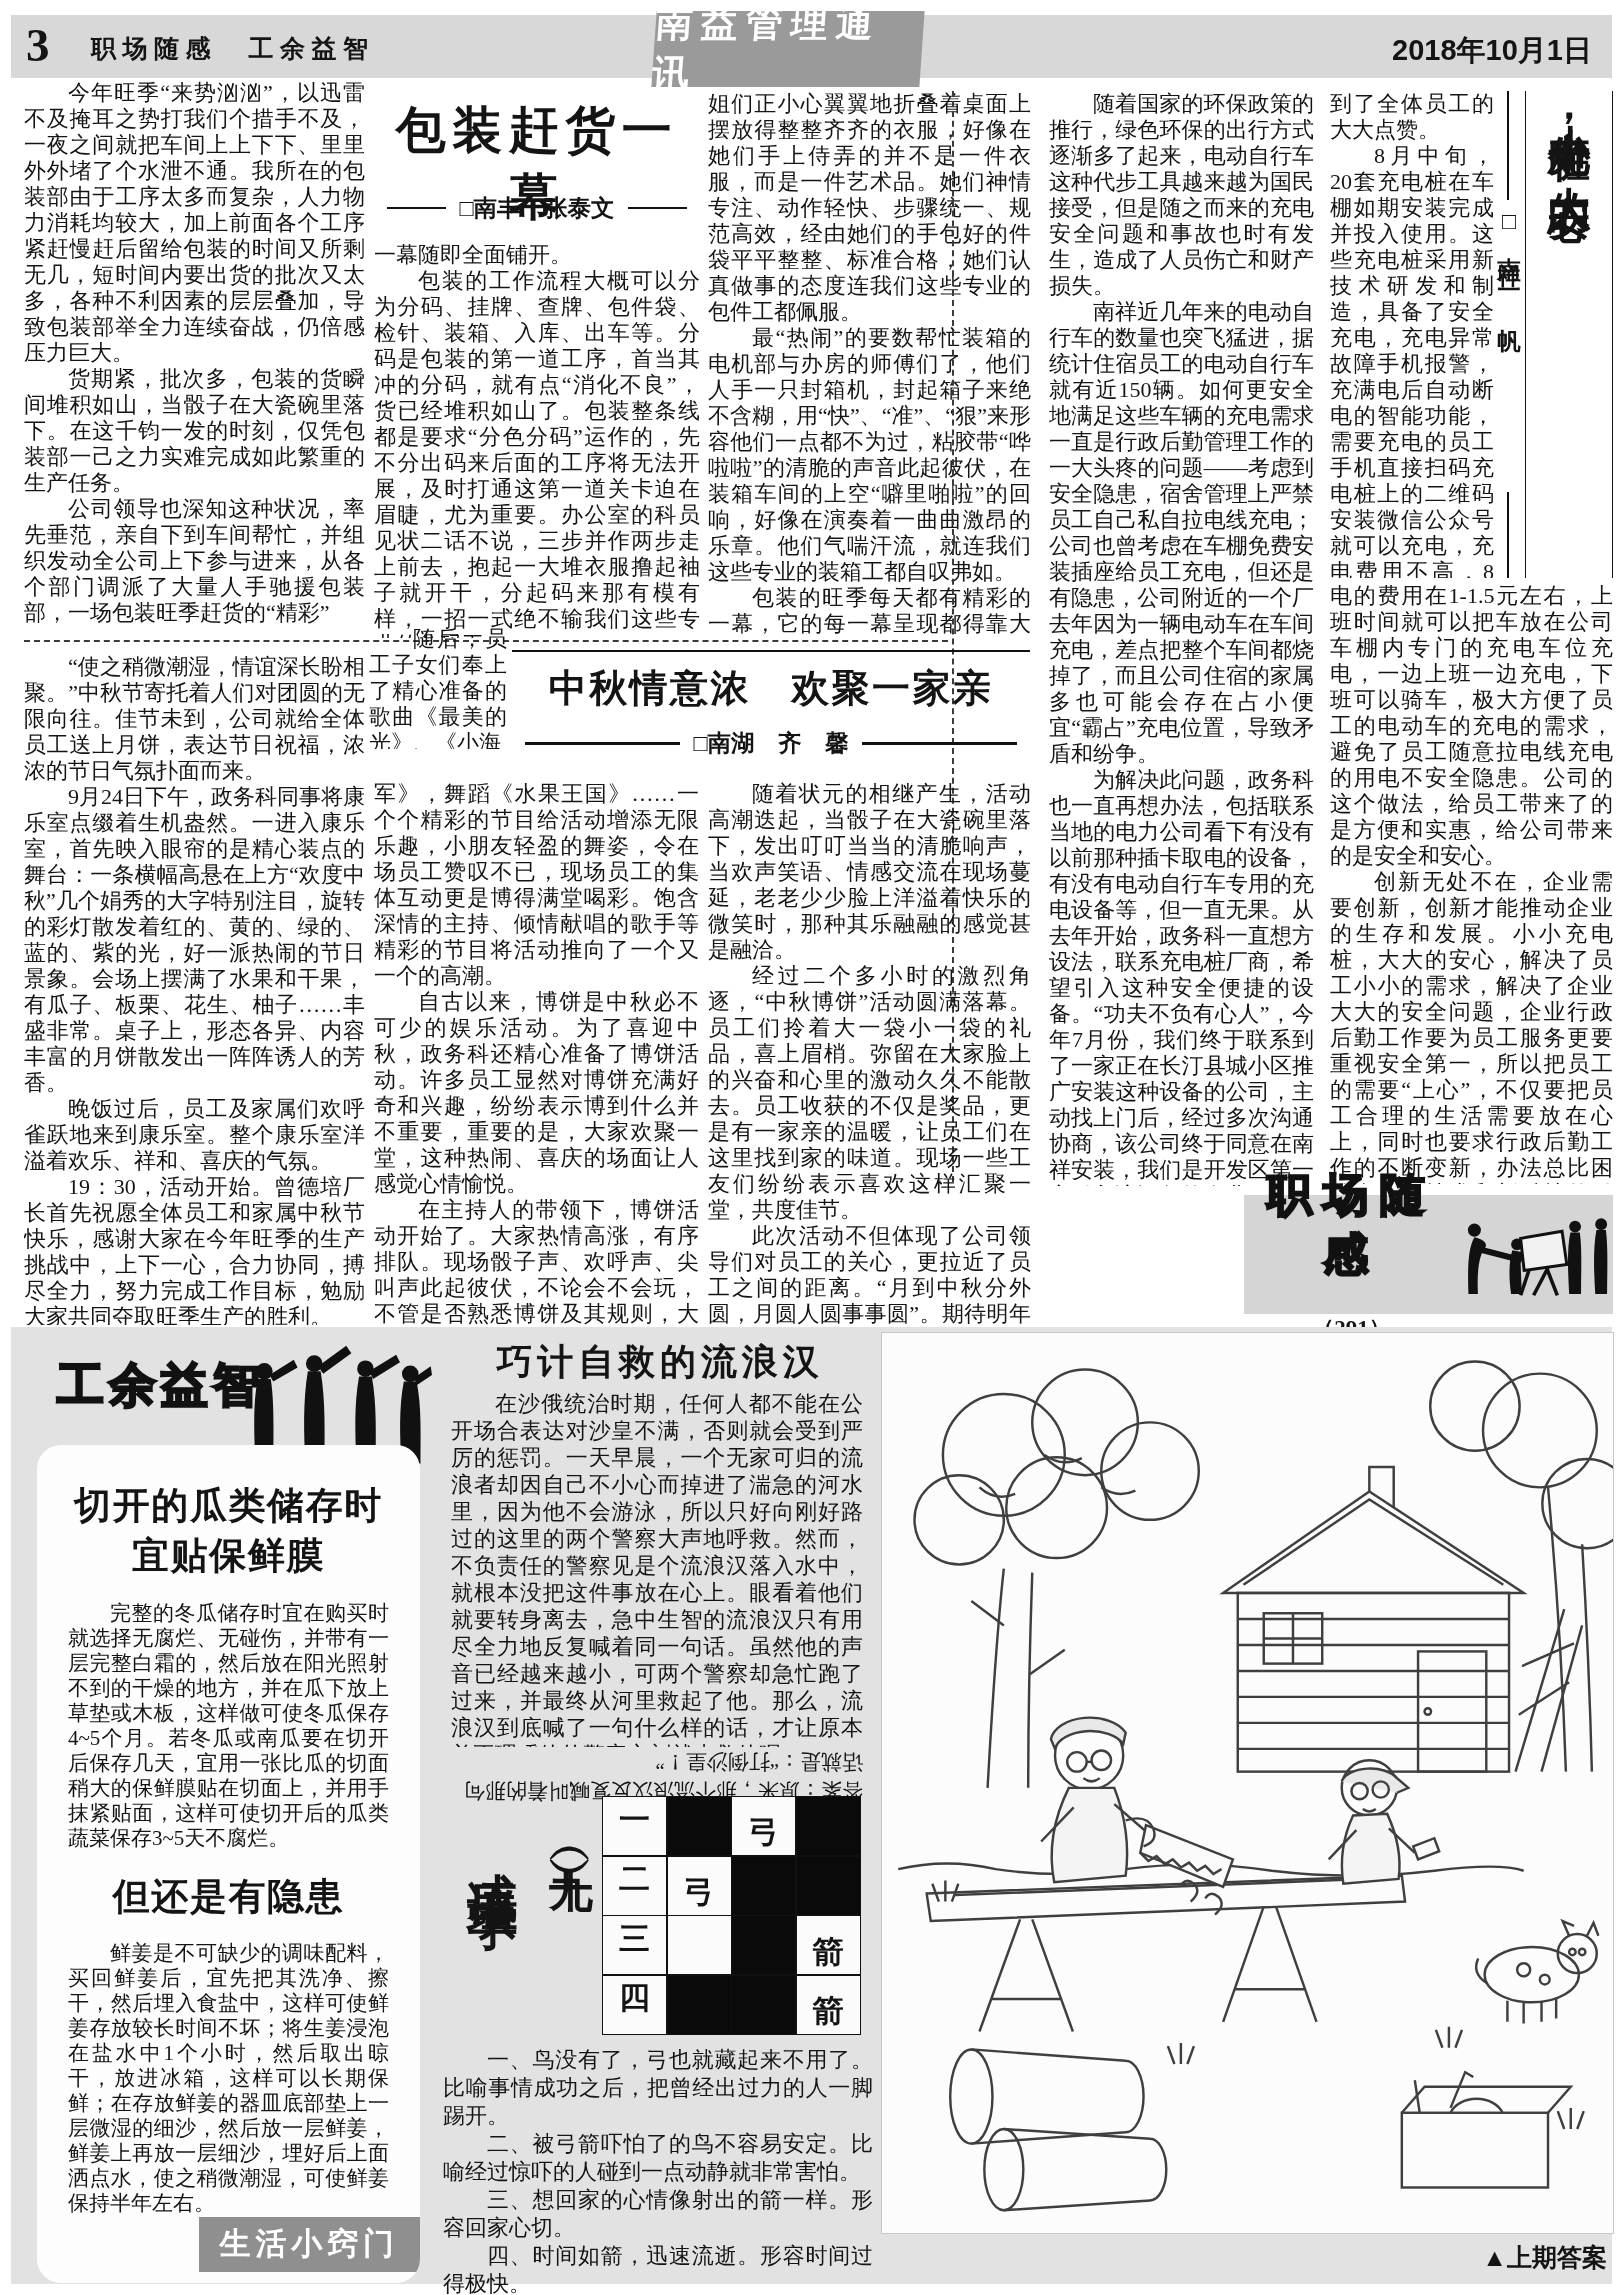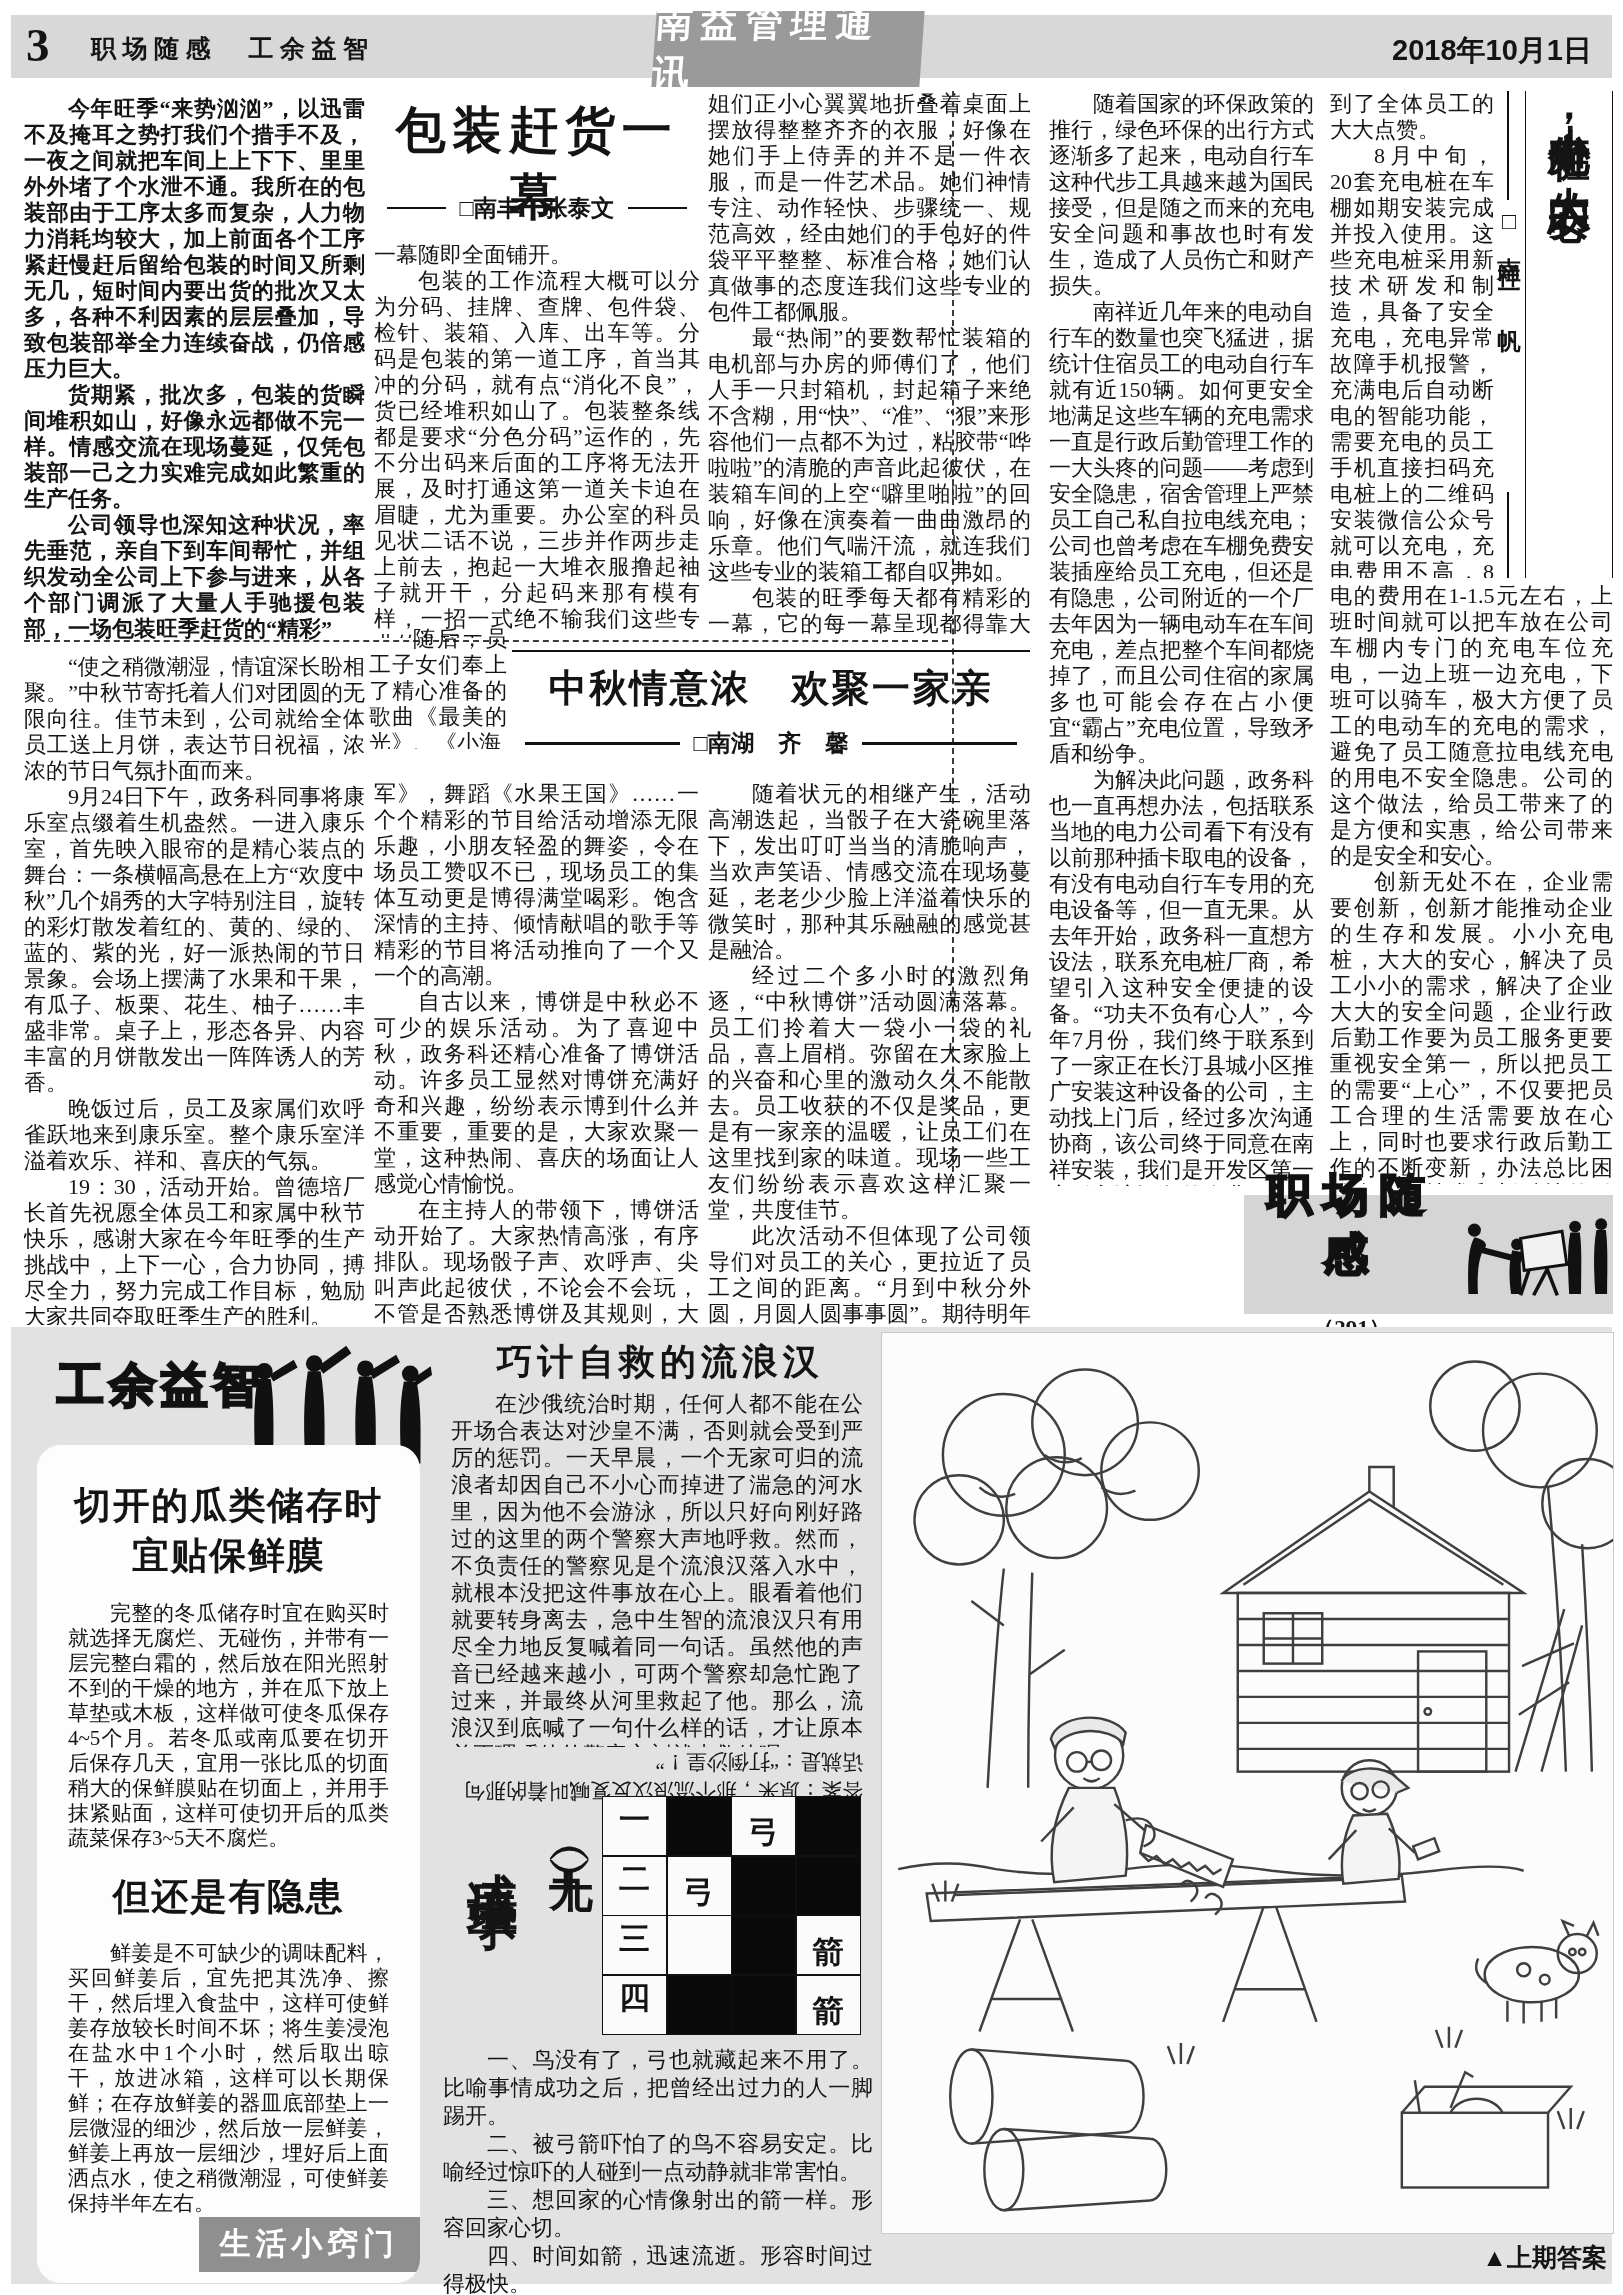--- a/index.html
+++ b/index.html
@@ -70,23 +70,23 @@
 <body>
 
 <div class="page">
 
   <div class="abs topbar" style="left:11.4px;top:14.6px;width:1601px;height:63px;"></div>
   <div class="abs pagenum" style="left:26px;top:18px;">3</div>
   <div class="abs sections" style="left:91px;top:32px;">职场随感　工余益智</div>
   <div class="abs masthead" style="left:654px;top:11.4px;width:268px;height:76px;">南益管理通讯</div>
   <div class="abs hdate" style="left:1348px;top:31px;width:244px;">2018年10月1日</div>
 
-  <div class="abs col" style="left:24px;top:96px;width:341px;height:549px;font-weight:bold;">
+  <div class="abs col" style="left:24px;top:80px;width:341px;height:549px;">
       <p>今年旺季“来势汹汹”，以迅雷不及掩耳之势打我们个措手不及，一夜之间就把车间上上下下、里里外外堵了个水泄不通。我所在的包装部由于工序太多而复杂，人力物力消耗均较大，加上前面各个工序紧赶慢赶后留给包装的时间又所剩无几，短时间内要出货的批次又太多，各种不利因素的层层叠加，导致包装部举全力连续奋战，仍倍感压力巨大。</p>
-      <p>货期紧，批次多，包装的货瞬间堆积如山，好像永远都做不完一样。情感交流在现场蔓延，仅凭包装部一己之力实难完成如此繁重的生产任务。</p>
+      <p>货期紧，批次多，包装的货瞬间堆积如山，当骰子在大瓷碗里落下。在这千钧一发的时刻，仅凭包装部一己之力实难完成如此繁重的生产任务。</p>
       <p>公司领导也深知这种状况，率先垂范，亲自下到车间帮忙，并组织发动全公司上下参与进来，从各个部门调派了大量人手驰援包装部，一场包装旺季赶货的“精彩”</p>
     </div>
   <div class="abs h1a" style="left:374px;top:97px;width:326px;">包装赶货一幕</div>
   <div class="abs byline" style="left:374px;top:192px;width:326px;">
     <span>□南丰　张泰文</span>
   </div>
   <div class="abs col" style="left:374px;top:242px;width:326px;height:396px;">
       <p class="cont">一幕随即全面铺开。</p>
       <p>包装的工作流程大概可以分为分码、挂牌、查牌、包件袋、检针、装箱、入库、出车等。分码是包装的第一道工序，首当其冲的分码，就有点“消化不良”，货已经堆积如山了。包装整条线都是要求“分色分码”运作的，先不分出码来后面的工序将无法开展，及时打通这第一道关卡迫在眉睫，尤为重要。办公室的科员见状二话不说，三步并作两步走上前去，抱起一大堆衣服撸起袖子就开干，分起码来那有模有样，一招一式绝不输我们这些专业的分码工。</p>
     </div>

